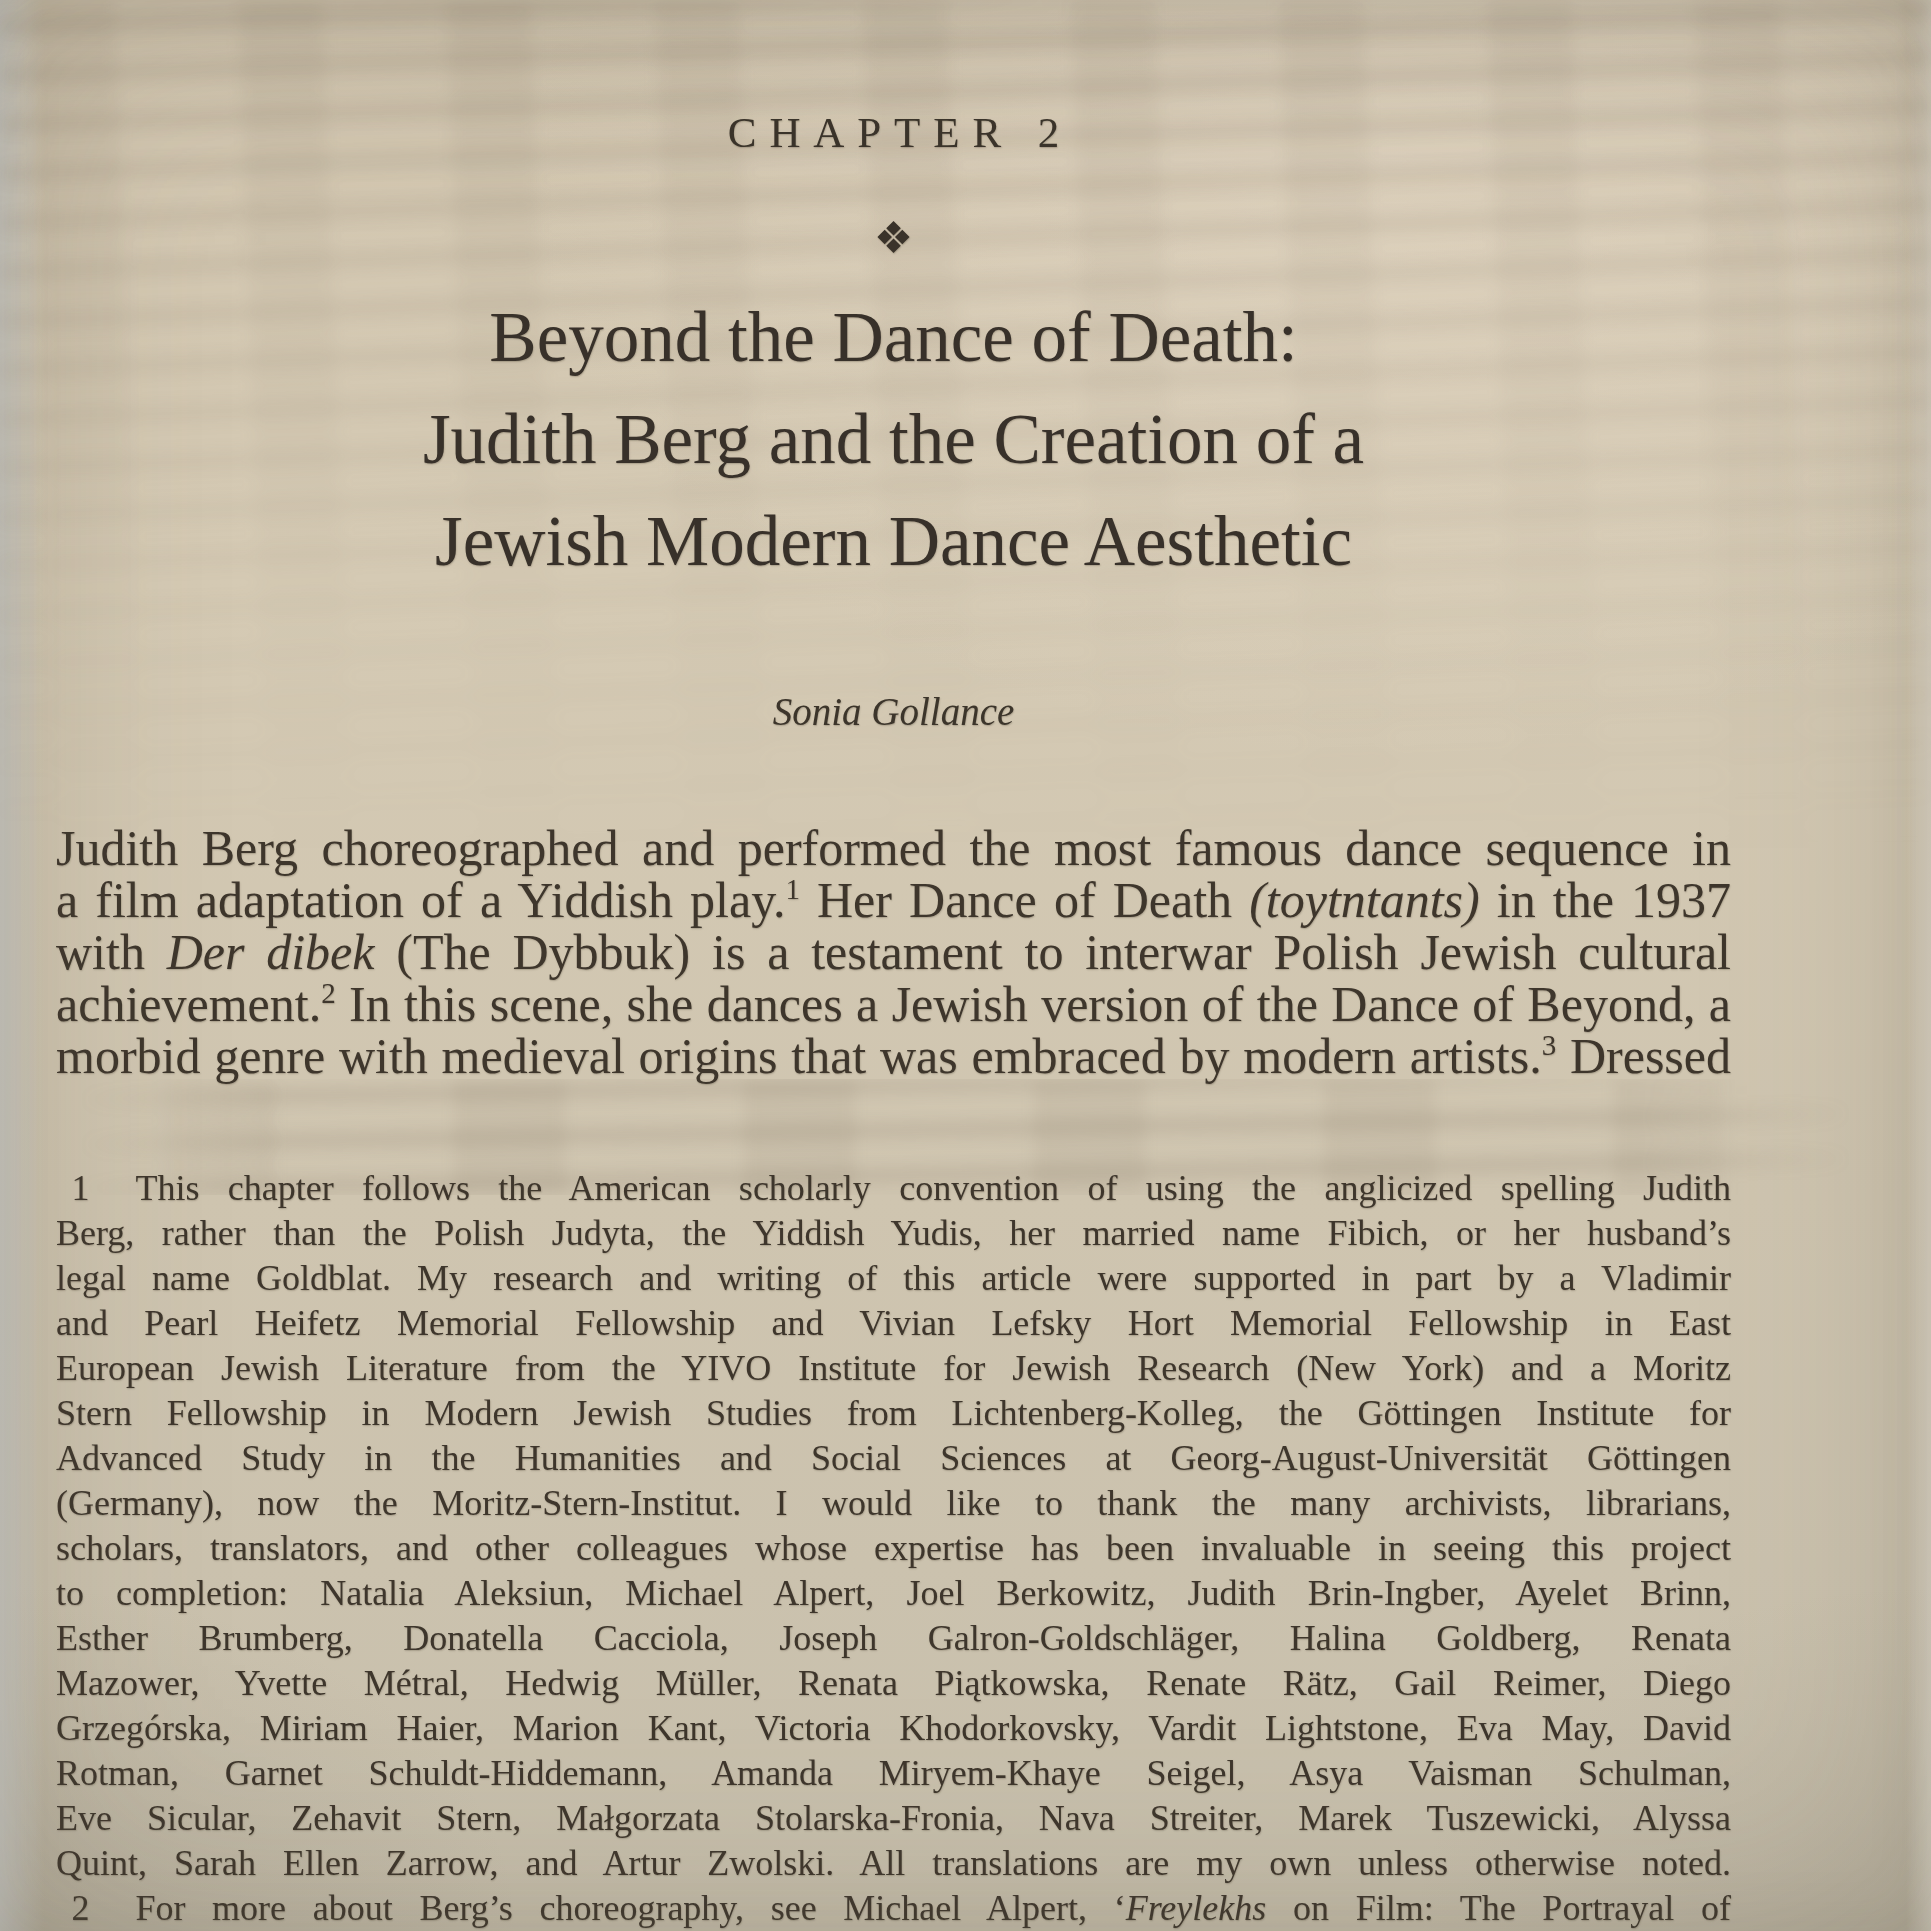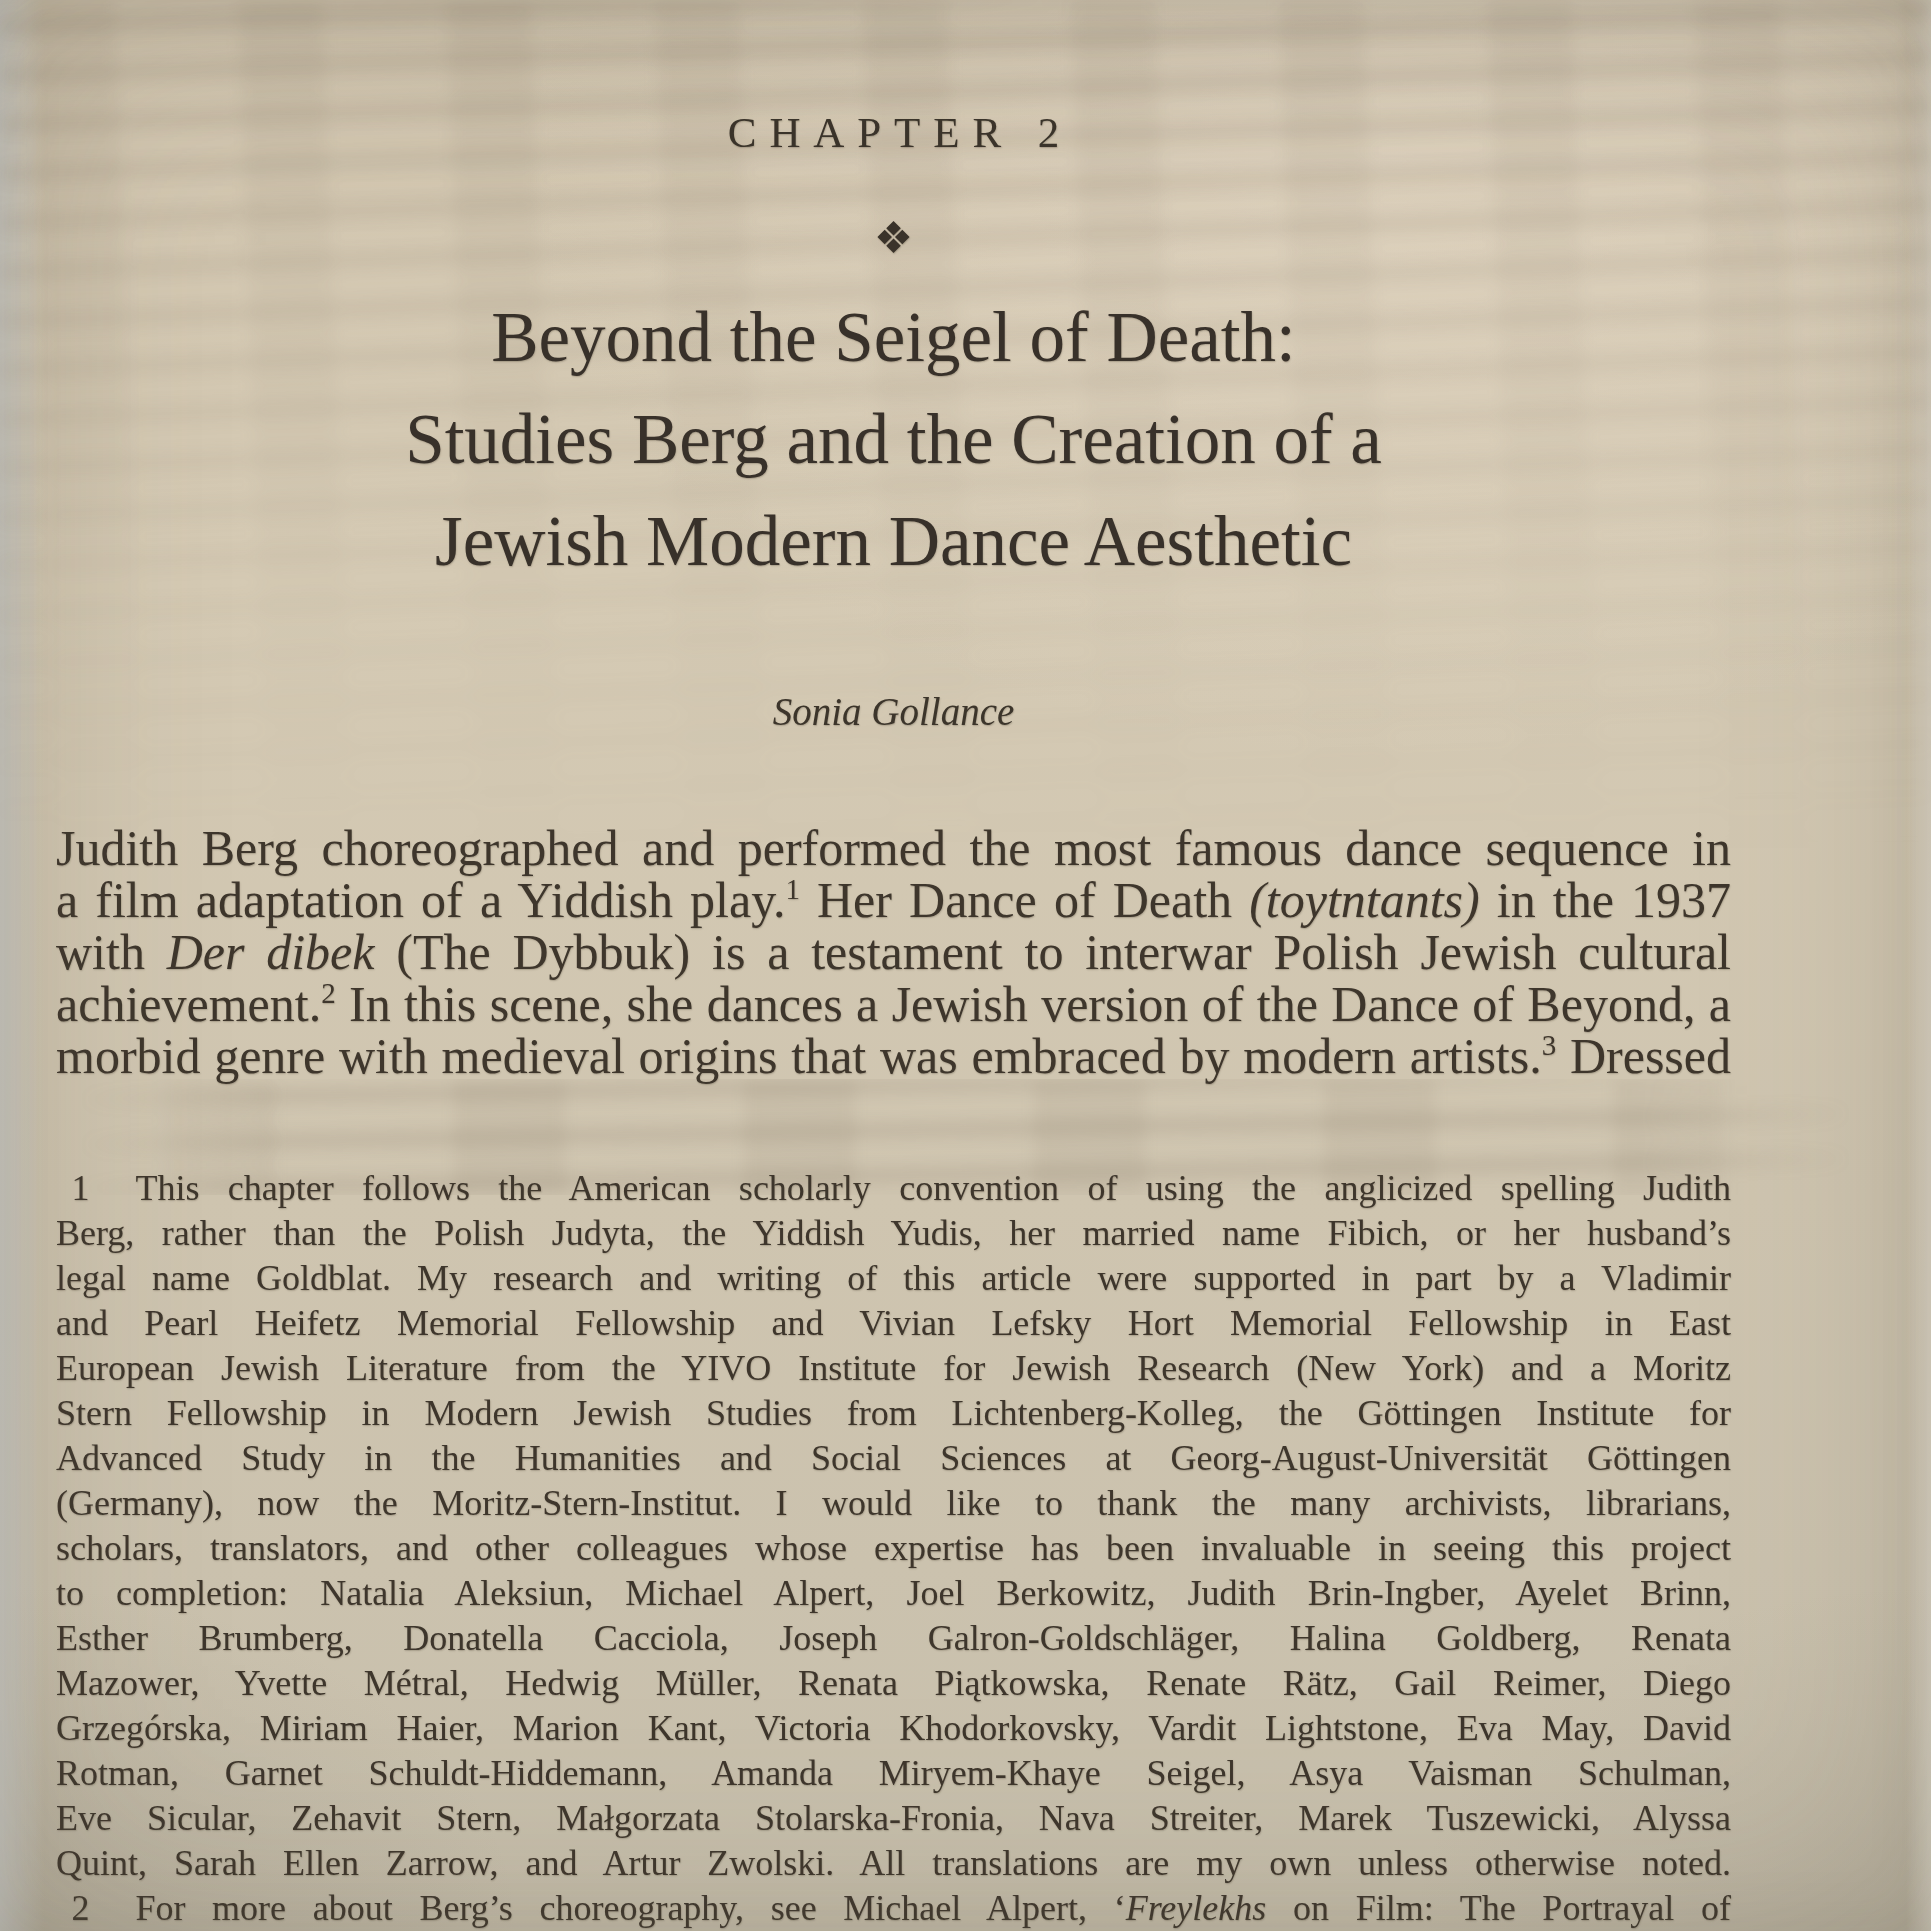--- a/index.html
+++ b/index.html
@@ -59,22 +59,22 @@
 <body>
 
 <div class="page">
   <div class="ghost ghost-top"></div>
   <div class="ghost ghost-mid"></div>
 
   <div class="content">
     <div class="chapter">CHAPTER 2</div>
     <div class="fleuron">❖</div>
     <h1 class="title">
-      <span class="tline">Beyond the Seigel of Death:</span>
-      <span class="tline">Studies Berg and the Creation of a</span>
+      <span class="tline">Beyond the Dance of Death:</span>
+      <span class="tline">Judith Berg and the Creation of a</span>
       <span class="tline">Jewish Modern Dance Aesthetic</span>
     </h1>
     <div class="author">Sonia Gollance</div>
     <div class="body-text">
         <div class="line"><span>Judith Berg choreographed and performed the most famous dance sequence in</span></div>
         <div class="line"><span>a film adaptation of a Yiddish play.</span><span class="seg-sup">1</span><span> Her Dance of Death </span><span class="seg-italic">(toytntants)</span><span> in the 1937</span></div>
         <div class="line"><span>with </span><span class="seg-italic">Der dibek</span><span> (The Dybbuk) is a testament to interwar Polish Jewish cultural</span></div>
         <div class="line"><span>achievement.</span><span class="seg-sup">2</span><span> In this scene, she dances a Jewish version of the Dance of Beyond, a</span></div>
         <div class="line"><span>morbid genre with medieval origins that was embraced by modern artists.</span><span class="seg-sup">3</span><span> Dressed</span></div>
       </div>

